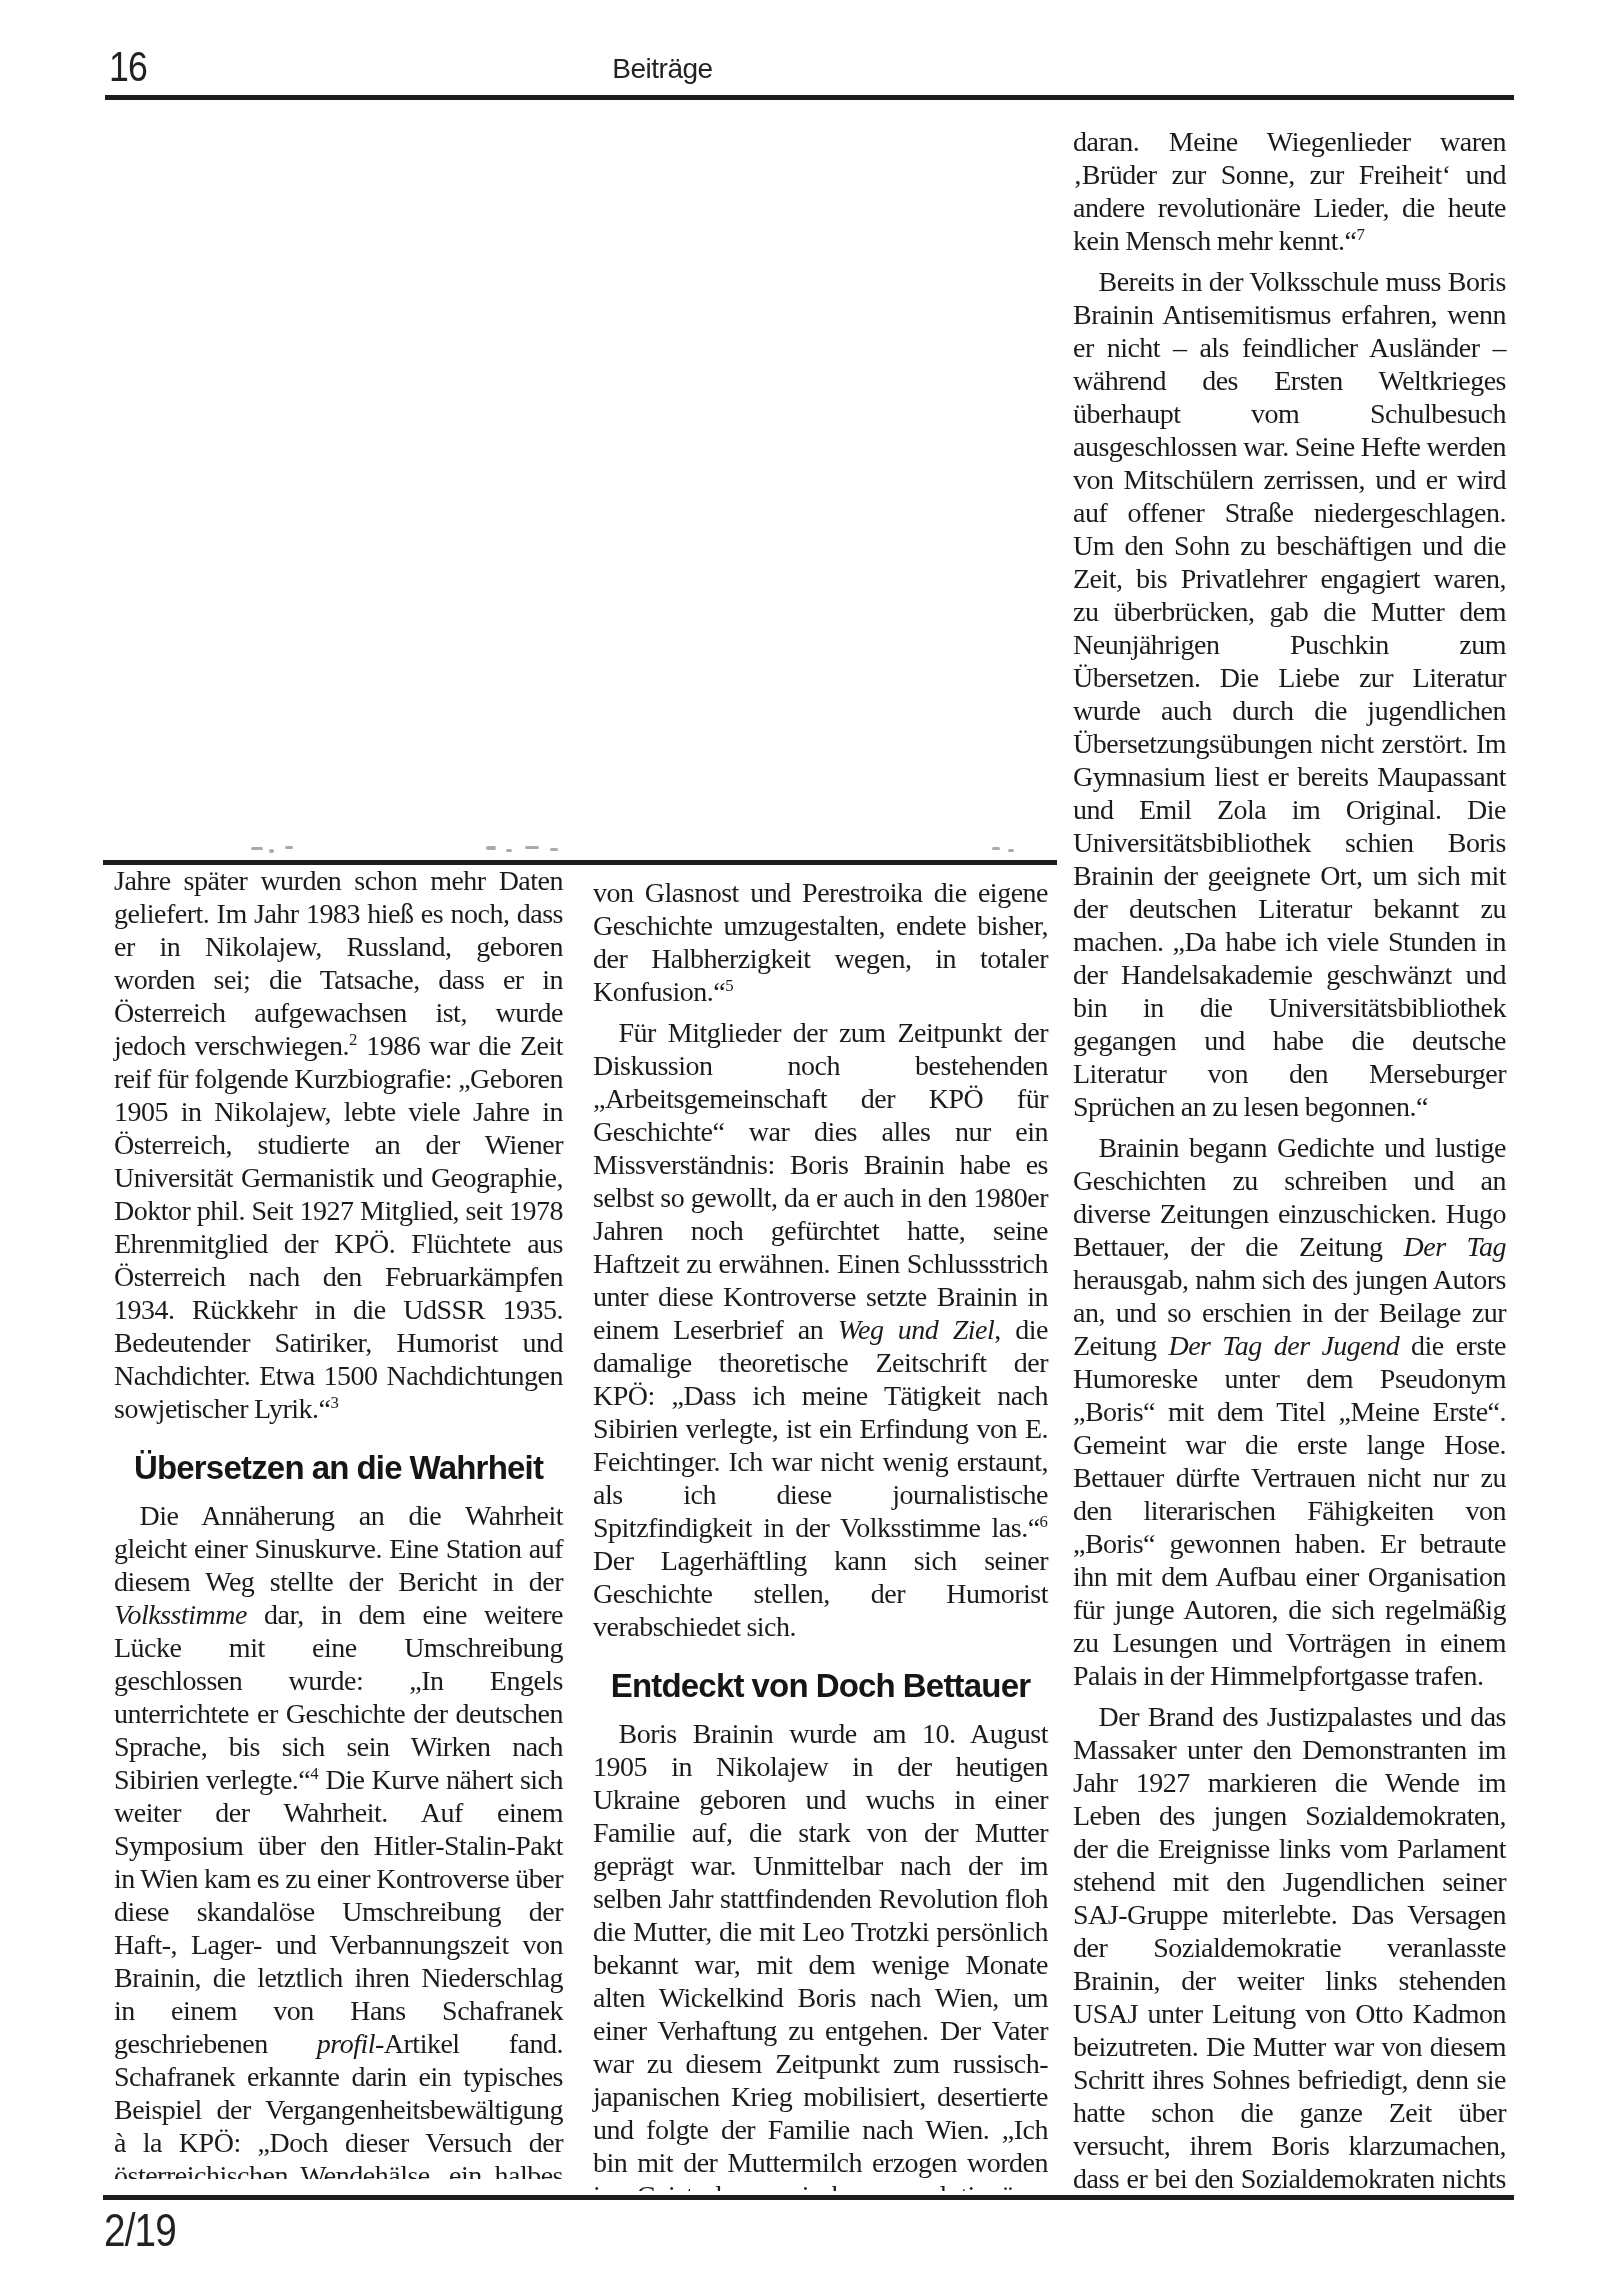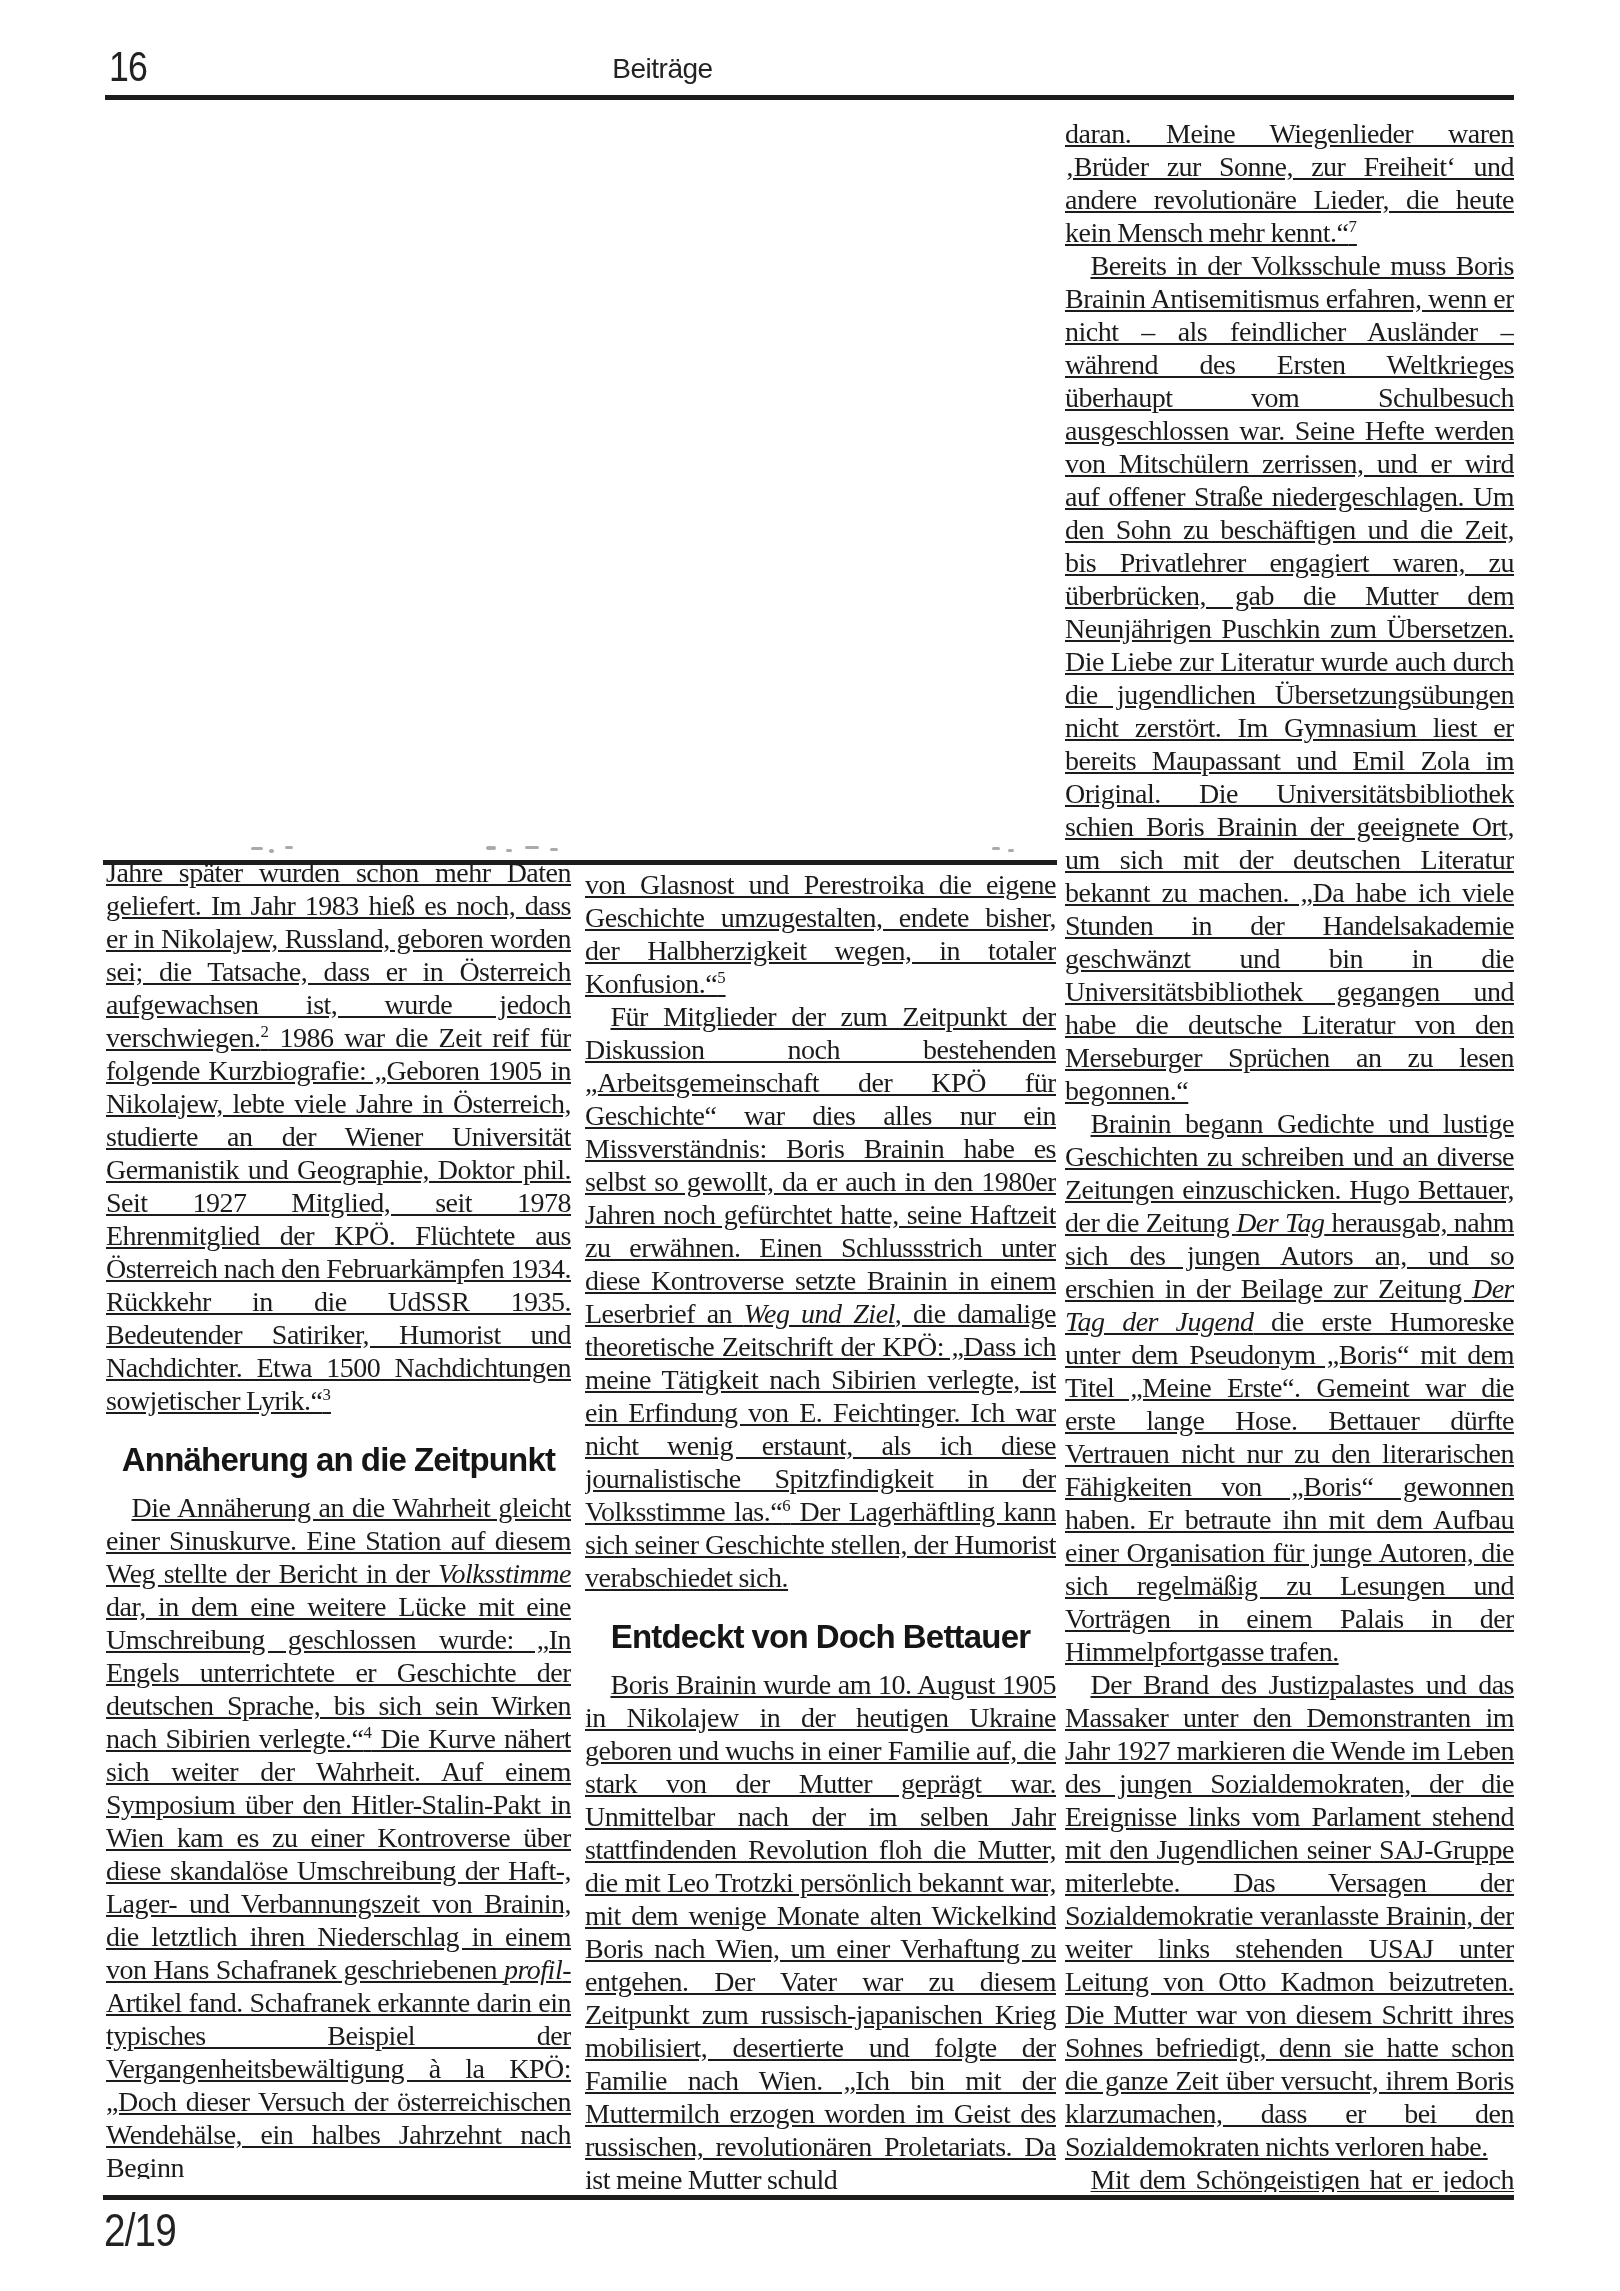--- a/index.html
+++ b/index.html
@@ -33,21 +33,21 @@
     position:absolute;
     font-size:28px;line-height:33px;
     letter-spacing:-0.5px;word-spacing:-0.5px;
     text-align:justify;
     hyphens:auto;-webkit-hyphens:auto;
     overflow:hidden;
   }
   .col-left{left:106px;top:856px;width:465px;height:1323px;}
   .col-middle{left:585px;top:868px;width:471px;height:1323px;}
   .col-right{left:1065px;top:117px;width:449px;height:2075px;}
-  .para{margin:0;text-decoration:underline;}
+  .para{margin:8px;}
   .para.indent{text-indent:25.5px;}
   .para i{font-style:italic;}
   .para sup{font-size:60%;line-height:0;vertical-align:super;letter-spacing:0;}
   .sec-heading{
     margin:25.5px 0 15.7px 0;text-align:center;
     font-family:"Liberation Sans","DejaVu Sans",sans-serif;
     font-size:33px;font-weight:700;letter-spacing:-0.8px;color:#161616;
     text-indent:0;
   }
   
@@ -72,21 +72,21 @@
 <div class="artifact" style="left:486px;top:846px;width:9.8px;height:3.9px;"></div>
 <div class="artifact" style="left:506px;top:849px;width:5.9px;height:2.9px;"></div>
 <div class="artifact" style="left:525px;top:846px;width:13.7px;height:2.9px;"></div>
 <div class="artifact" style="left:550px;top:848px;width:7.8px;height:2.9px;"></div>
 <div class="artifact" style="left:992px;top:847px;width:7.8px;height:2.9px;"></div>
 <div class="artifact" style="left:1008px;top:849px;width:5.9px;height:2.9px;"></div>
 <div class="rule rule-figure"></div>
 
 <div class="col col-left">
     <p class="para">Jahre später wurden schon mehr Daten geliefert. Im Jahr 1983 hieß es noch, dass er in Nikolajew, Russland, geboren worden sei; die Tatsache, dass er in Österreich aufgewachsen ist, wurde jedoch verschwiegen.<sup>2</sup> 1986 war die Zeit reif für folgende Kurzbiografie: „Geboren 1905 in Nikolajew, lebte viele Jahre in Österreich, studierte an der Wiener Universität Germanistik und Geographie, Doktor phil. Seit 1927 Mitglied, seit 1978 Ehrenmitglied der KPÖ. Flüchtete aus Österreich nach den Februarkämpfen 1934. Rückkehr in die UdSSR 1935. Bedeutender Satiriker, Humorist und Nachdichter. Etwa 1500 Nachdichtungen sowjetischer Lyrik.“<sup>3</sup></p>
-    <h2 class="sec-heading">Annäherung an die Zeitpunkt</h2>
+    <h2 class="sec-heading">Übersetzen an die Wahrheit</h2>
     <p class="para indent">Die Annäherung an die Wahrheit gleicht einer Sinuskurve. Eine Station auf diesem Weg stellte der Bericht in der <i>Volksstimme</i> dar, in dem eine weitere Lücke mit eine Umschreibung geschlossen wurde: „In Engels unterrichtete er Geschichte der deutschen Sprache, bis sich sein Wirken nach Sibirien verlegte.“<sup>4</sup> Die Kurve nähert sich weiter der Wahrheit. Auf einem Symposium über den Hitler-Stalin-Pakt in Wien kam es zu einer Kontroverse über diese skandalöse Umschreibung der Haft-, Lager- und Verbannungszeit von Brainin, die letztlich ihren Niederschlag in einem von Hans Schafranek geschriebenen <i>profil</i>-Artikel fand. Schafranek erkannte darin ein typisches Beispiel der Vergangenheitsbewältigung à la KPÖ: „Doch dieser Versuch der österreichischen Wendehälse, ein halbes Jahrzehnt nach Beginn</p>
   </div>
 <div class="col col-middle">
     <p class="para">von Glasnost und Perestroika die eigene Geschichte umzugestalten, endete bisher, der Halbherzigkeit wegen, in totaler Konfusion.“<sup>5</sup></p>
     <p class="para indent">Für Mitglieder der zum Zeitpunkt der Diskussion noch bestehenden „Arbeitsgemeinschaft der KPÖ für Geschichte“ war dies alles nur ein Missverständnis: Boris Brainin habe es selbst so gewollt, da er auch in den 1980er Jahren noch gefürchtet hatte, seine Haftzeit zu erwähnen. Einen Schlussstrich unter diese Kontroverse setzte Brainin in einem Leserbrief an <i>Weg und Ziel</i>, die damalige theoretische Zeitschrift der KPÖ: „Dass ich meine Tätigkeit nach Sibirien verlegte, ist ein Erfindung von E. Feichtinger. Ich war nicht wenig erstaunt, als ich diese journalistische Spitzfindigkeit in der Volksstimme las.“<sup>6</sup> Der Lagerhäftling kann sich seiner Geschichte stellen, der Humorist verabschiedet sich.</p>
     <h2 class="sec-heading">Entdeckt von Doch Bettauer</h2>
     <p class="para indent">Boris Brainin wurde am 10. August 1905 in Nikolajew in der heutigen Ukraine geboren und wuchs in einer Familie auf, die stark von der Mutter geprägt war. Unmittelbar nach der im selben Jahr stattfindenden Revolution floh die Mutter, die mit Leo Trotzki persönlich bekannt war, mit dem wenige Monate alten Wickelkind Boris nach Wien, um einer Verhaftung zu entgehen. Der Vater war zu diesem Zeitpunkt zum russisch-japanischen Krieg mobilisiert, desertierte und folgte der Familie nach Wien. „Ich bin mit der Muttermilch erzogen worden im Geist des russischen, revolutionären Proletariats. Da ist meine Mutter schuld</p>
   </div>
 <div class="col col-right">
     <p class="para">daran. Meine Wiegenlieder waren ‚Brüder zur Sonne, zur Freiheit‘ und andere revolutionäre Lieder, die heute kein Mensch mehr kennt.“<sup>7</sup></p>

